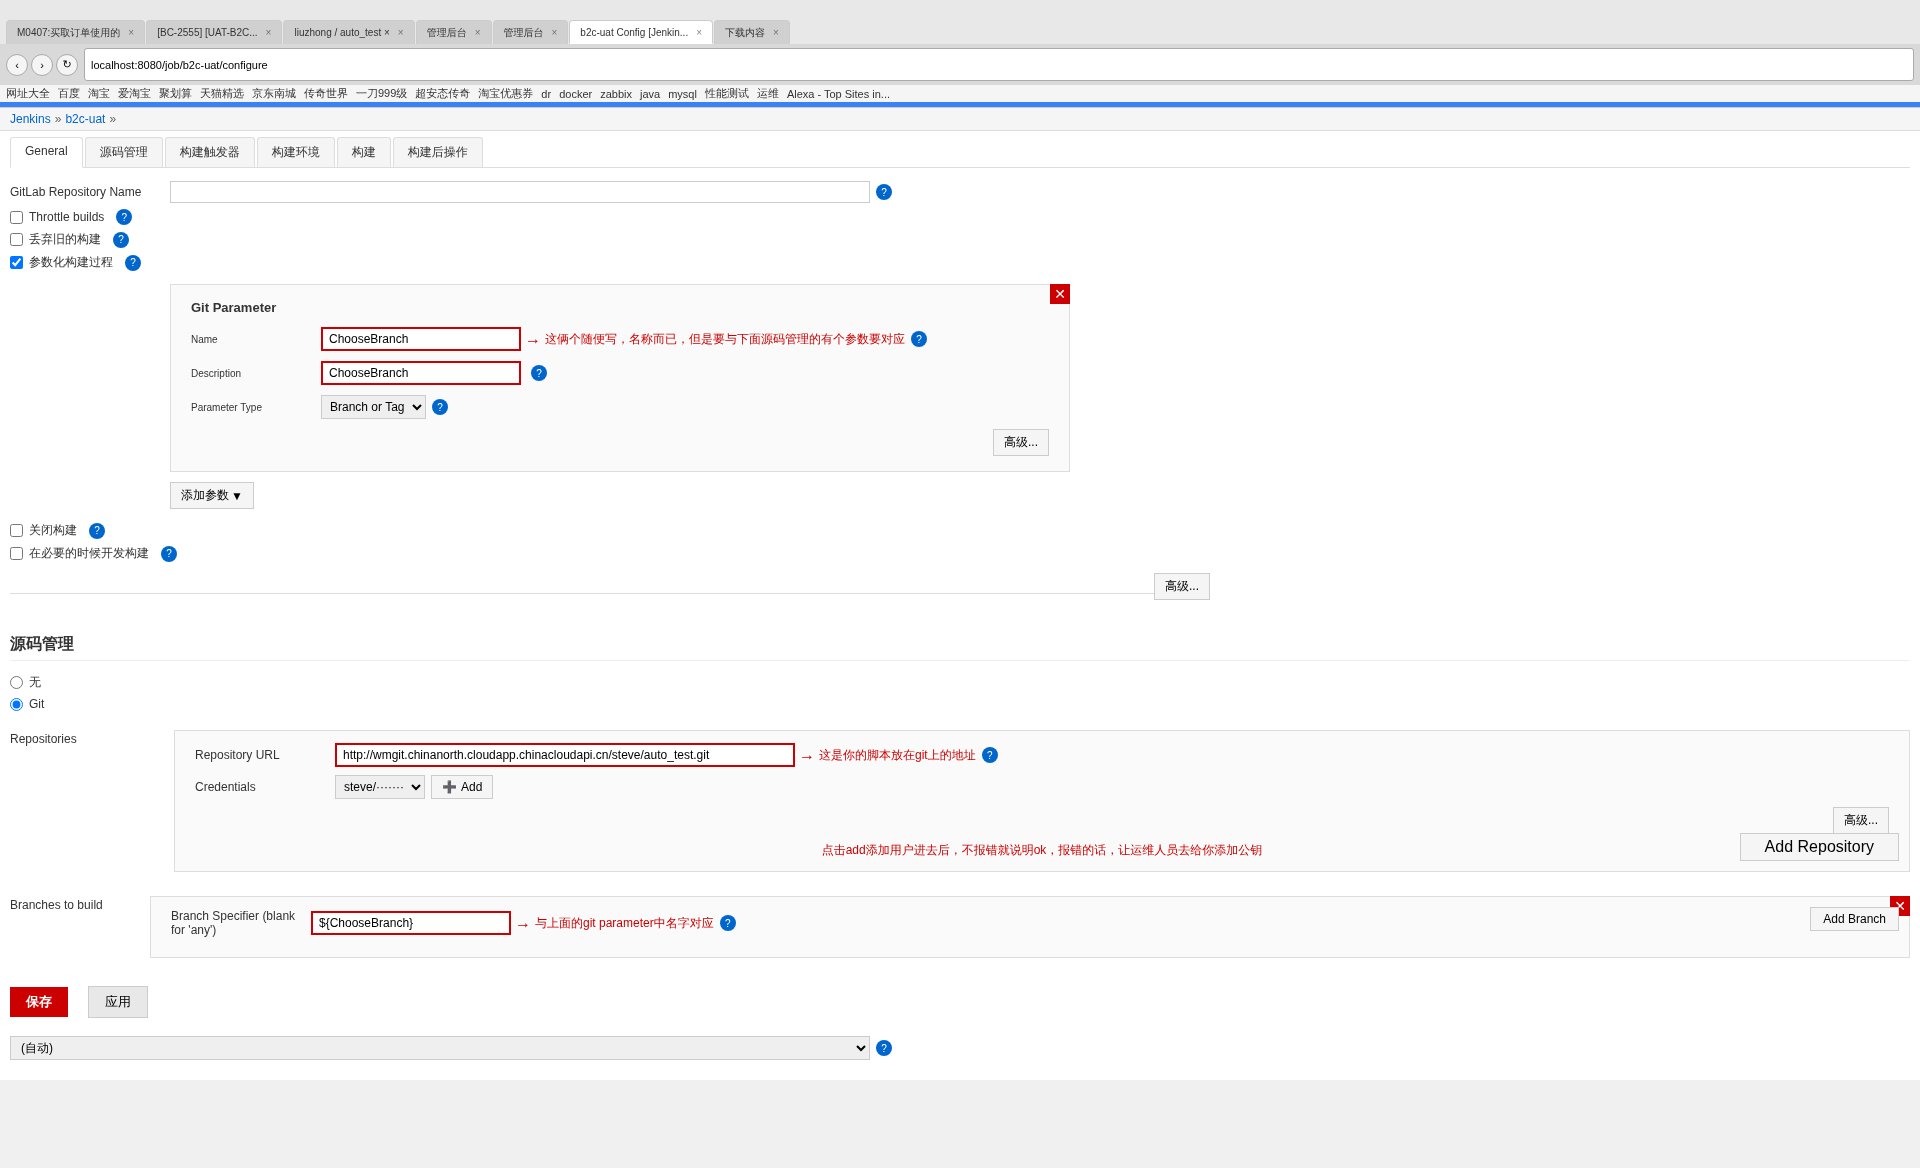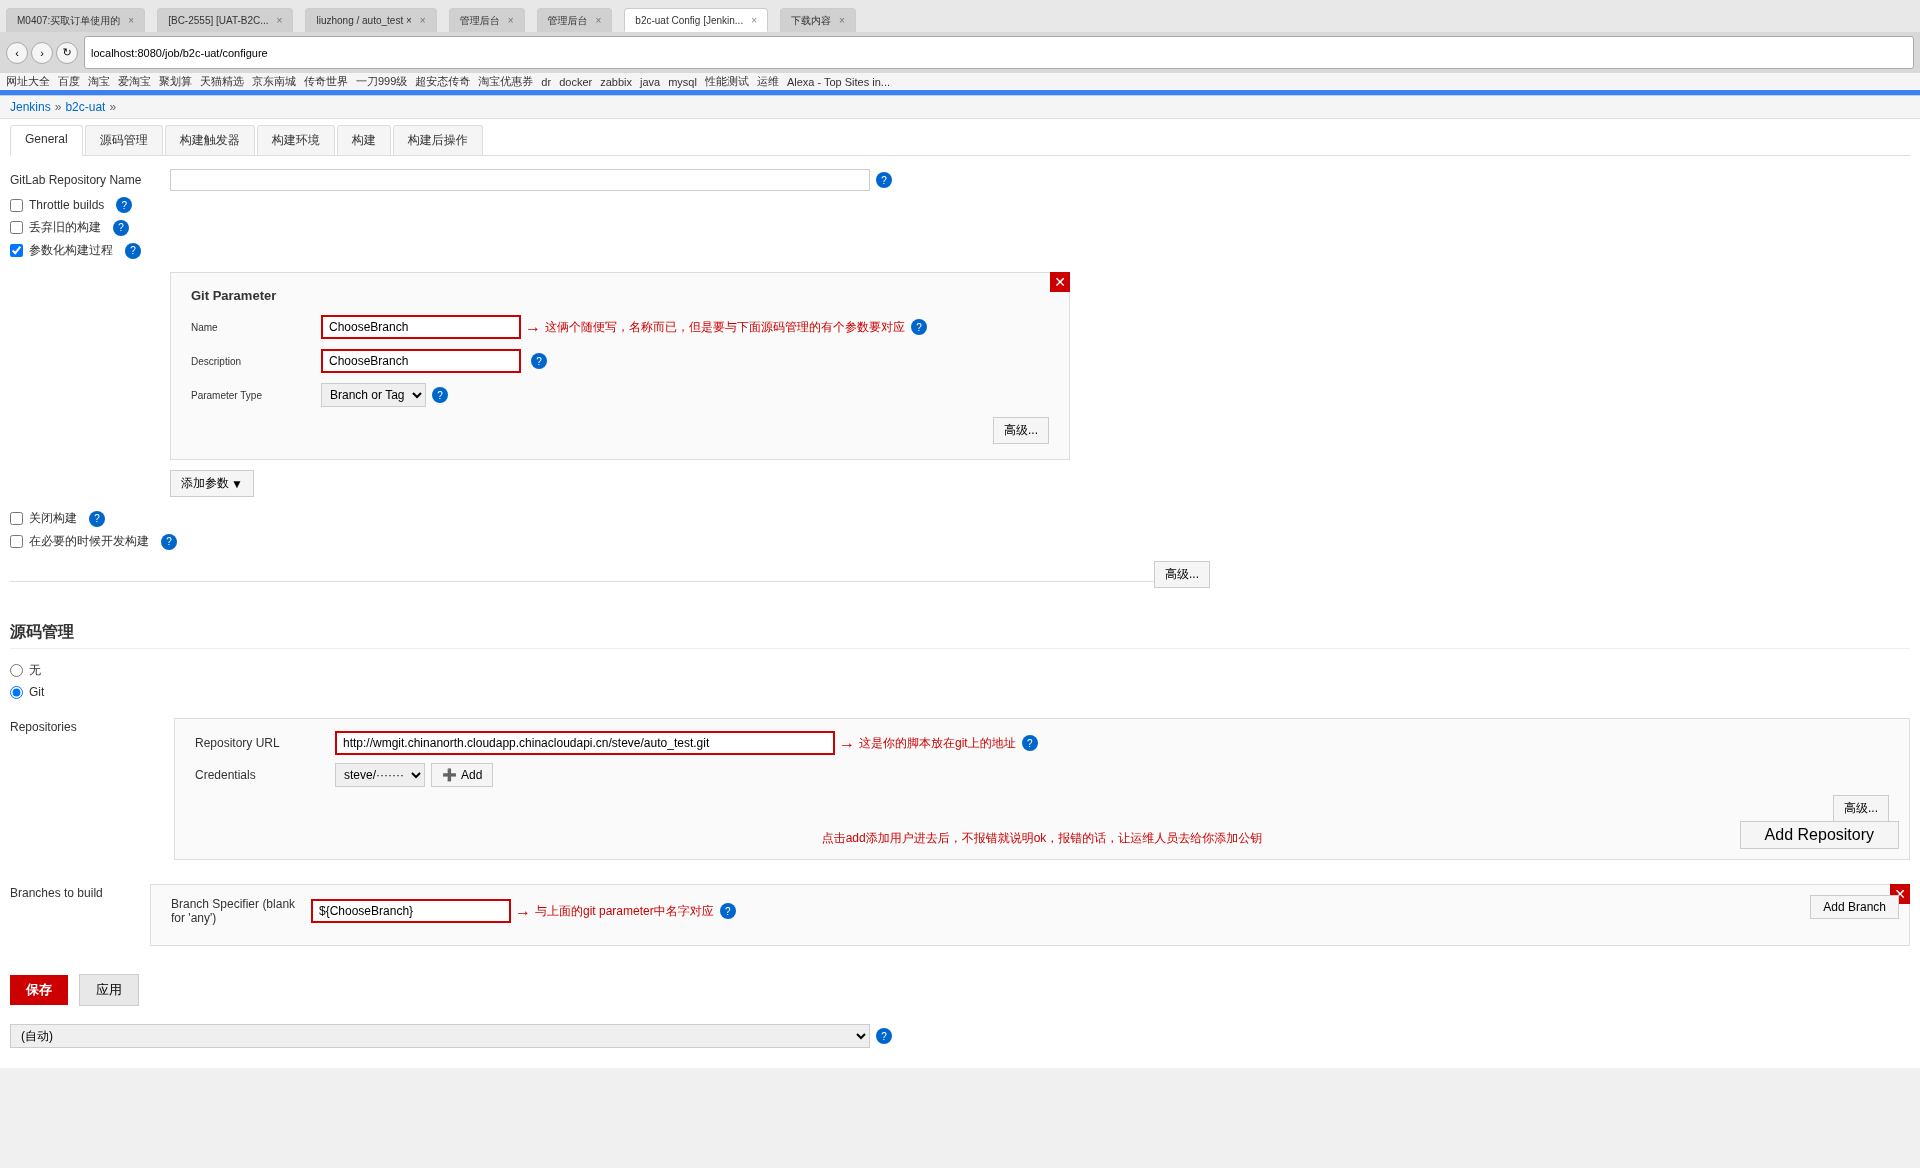--- a/index.html
+++ b/index.html
@@ -5,21 +5,21 @@
     * { box-sizing: border-box; margin: 0; padding: 0; }
     body { font-family: Arial, sans-serif; font-size: 12px; background: #f0f0f0; color: #333; }
 
     
     .browser-chrome { background: #e8e8e8; border-bottom: 1px solid #ccc; }
     .browser-toolbar { display: flex; align-items: center; padding: 4px 6px; gap: 6px; background: #d9d9d9; }
     .browser-nav-btns { display: flex; gap: 3px; }
     .nav-btn { width: 22px; height: 22px; border-radius: 50%; border: 1px solid #aaa; background: #f5f5f5; cursor: pointer; font-size: 11px; display: flex; align-items: center; justify-content: center; }
     .nav-btn:disabled { opacity: 0.4; }
     .address-bar { flex: 1; height: 33px; border: 1px solid #aaa; border-radius: 3px; padding: 0 6px; font-size: 11px; background: white; }
-    .browser-tabs { display: flex; align-items: flex-end; padding: 0 6px; gap: 12px; overflow: hidden; height: 32px; }
+    .browser-tabs { display: flex; align-items: flex-end; padding: 0 6px; gap: 1px; overflow: hidden; height: 44px; }
     .tab { height: 24px; padding: 0 10px; border-radius: 4px 4px 0 0; border: 1px solid #ccc; border-bottom: none; background: #d0d0d0; font-size: 10px; display: flex; align-items: center; gap: 4px; cursor: pointer; white-space: nowrap; max-width: 160px; overflow: hidden; }
     .tab.active { background: white; border-bottom: 1px solid white; }
     .tab .tab-close { margin-left: 4px; opacity: 0.6; }
 
     
     .bookmarks-bar { display: flex; align-items: center; padding: 2px 6px; gap: 8px; background: #f5f5f5; border-bottom: 5px solid #3b82f6; font-size: 11px; overflow: hidden; height: 22px; }
     .bookmark { color: #333; text-decoration: none; white-space: nowrap; font-size: 11px; cursor: pointer; }
 
     
     .jenkins-header { display: flex; align-items: center; padding: 4px 10px; background: #f5f5f5; border-bottom: 1px solid #ddd; }
@@ -61,33 +61,33 @@
     
     .section-title { font-size: 16px; font-weight: bold; margin: 20px 0 10px 0; border-bottom: 1px solid #eee; padding-bottom: 5px; }
 
     .radio-row { display: flex; align-items: center; gap: 6px; padding: 3px 0; font-size: 12px; }
 
     
     .repositories-box { border: 1px solid #ddd; background: #fafafa; margin: 8px 0 8px 0; padding: 12px 20px; position: relative; }
 
     .repo-row { display: flex; align-items: center; margin-bottom: 8px; }
     .repo-label { width: 140px; font-size: 12px; }
-    .repo-input { border: 2px solid #cc0000; padding: 3px 6px; font-size: 12px; width: 500px; }
+    .repo-input { border: 2px solid #cc0000; padding: 3px 6px; font-size: 12px; width: 460px; }
     .credentials-select { border: 1px solid #ccc; padding: 3px 4px; font-size: 12px; }
     .add-btn { padding: 4px 10px; font-size: 12px; border: 1px solid #ccc; background: #f5f5f5; cursor: pointer; margin-left: 6px; display: flex; align-items: center; gap: 4px; }
 
     .add-repository-btn { position: absolute; right: 10px; bottom: 10px; padding: 4px 24px; font-size: 16px; border: 1px solid #ccc; background: #f5f5f5; cursor: pointer; }
 
     
     .branches-box { border: 1px solid #ddd; background: #fafafa; margin: 8px 0; padding: 12px 20px; position: relative; }
     .branch-input { border: 2px solid #cc0000; padding: 3px 6px; font-size: 12px; width: 200px; }
     .add-branch-btn { position: absolute; right: 10px; bottom: 26px; padding: 4px 12px; font-size: 12px; border: 1px solid #ccc; background: #f5f5f5; cursor: pointer; }
 
     
-    .bottom-bar { display: flex; align-items: center; gap: 11px; padding: 10px 0; }
+    .bottom-bar { display: flex; align-items: center; gap: 20px; padding: 10px 0; }
     .save-btn { padding: 6px 16px; background: #cc0000; color: white; border: none; cursor: pointer; font-size: 13px; font-weight: bold; }
     .apply-btn { padding: 6px 16px; background: #e8e8e8; border: 1px solid #ccc; cursor: pointer; font-size: 13px; }
 
     .auto-select { border: 1px solid #ccc; padding: 3px 6px; font-size: 12px; width: 860px; }
 
     .help-btn { width: 16px; height: 16px; border-radius: 50%; background: #0066cc; color: white; font-size: 10px; display: flex; align-items: center; justify-content: center; cursor: pointer; margin-left: 6px; flex-shrink: 0; }
 
     .red-arrow { color: #cc0000; font-size: 16px; margin: 0 4px; }
 
     .repositories-label { font-size: 12px; width: 140px; vertical-align: top; padding-top: 10px; }

